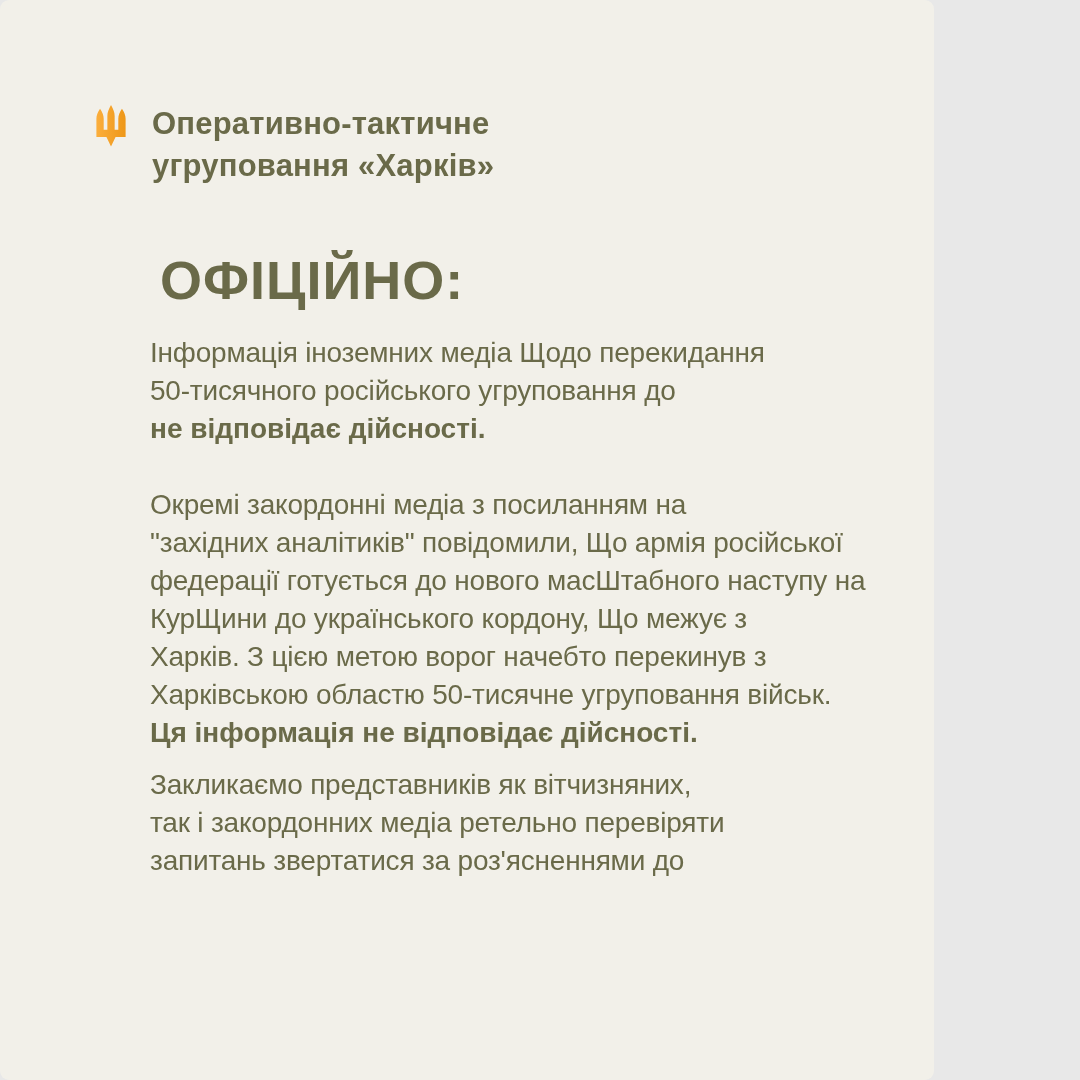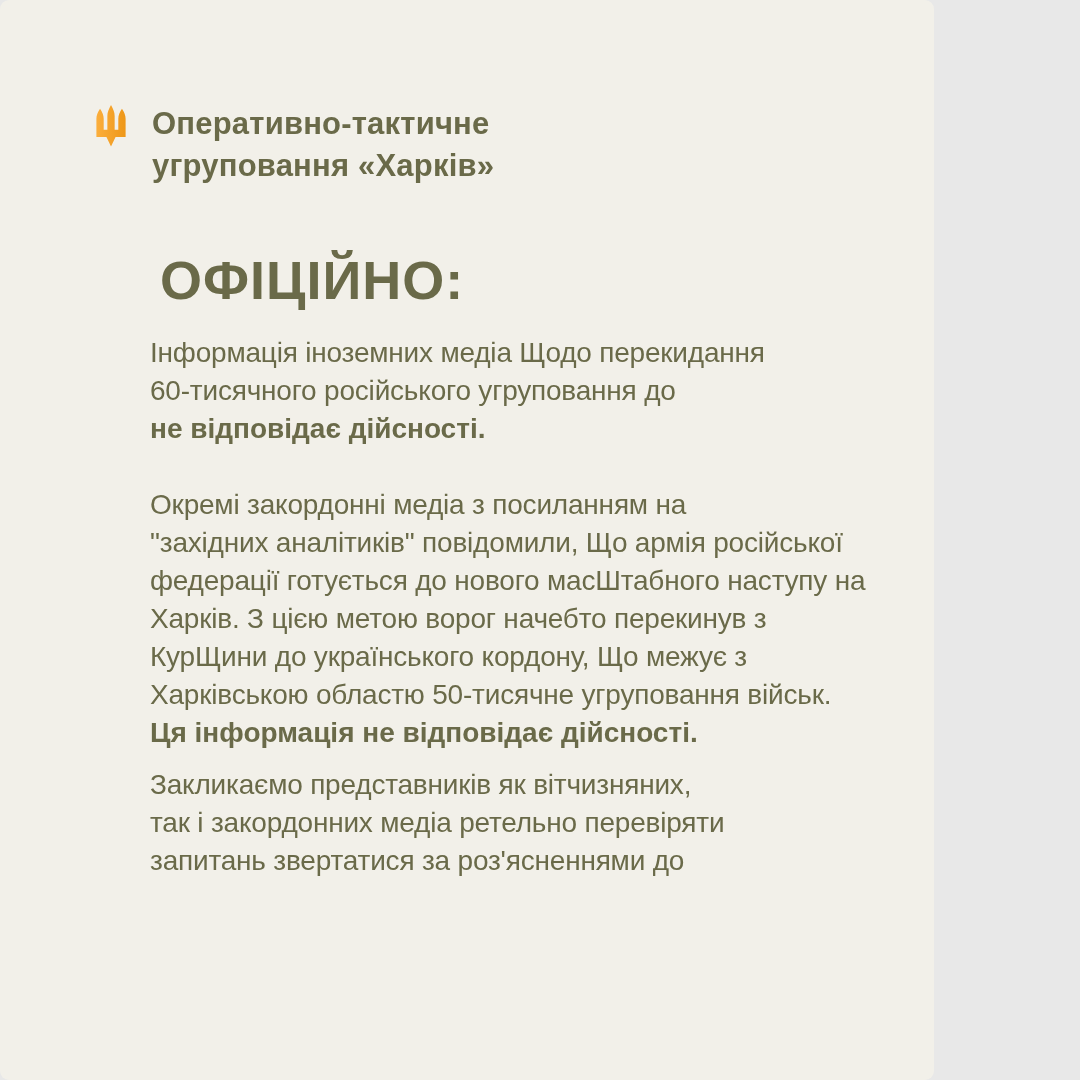--- a/index.html
+++ b/index.html
@@ -95,30 +95,30 @@
     <div class="brand-text">
       <div>Оперативно-тактичне</div>
       <div>угруповання «Харків»</div>
     </div>
   </header>
 
   <h1 class="page-title">ОФІЦІЙНО:</h1>
 
   <section class="para para-1">
     <div class="line">Інформація іноземних медіа Щодо перекидання</div>
-    <div class="line">60-тисячного російського угруповання до</div>
+    <div class="line">50-тисячного російського угруповання до</div>
     <div class="line bold">не відповідає дійсності.</div>
   </section>
 
   <section class="para para-2">
     <div class="line">Окремі закордонні медіа з посиланням на</div>
     <div class="line">"західних аналітиків" повідомили, Що армія російської</div>
     <div class="line">федерації готується до нового масШтабного наступу на</div>
+    <div class="line">КурЩини до українського кордону, Що межує з</div>
     <div class="line">Харків. З цією метою ворог начебто перекинув з</div>
-    <div class="line">КурЩини до українського кордону, Що межує з</div>
     <div class="line">Харківською областю 50-тисячне угруповання військ.</div>
     <div class="line bold">Ця інформація не відповідає дійсності.</div>
   </section>
 
   <section class="para para-3">
     <div class="line">Закликаємо представників як вітчизняних,</div>
     <div class="line">так і закордонних медіа ретельно перевіряти</div>
     <div class="line">запитань звертатися за роз'ясненнями до</div>
   </section>
 

